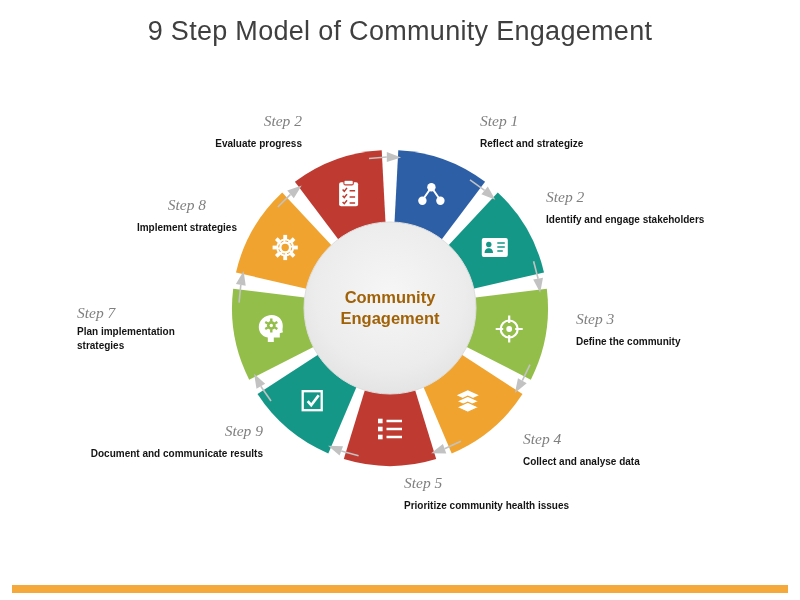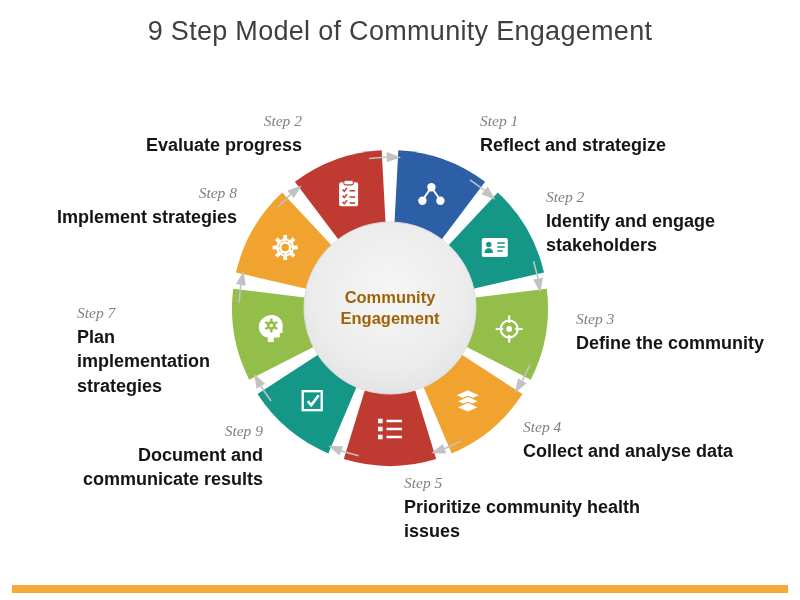--- a/index.html
+++ b/index.html
@@ -5,21 +5,21 @@
   html,body{margin:0;padding:0;background:#fff;}
   .slide{position:relative;width:800px;height:600px;background:#ffffff;overflow:hidden;
          font-family:"Liberation Sans",sans-serif;}
   .slide-title{position:absolute;top:16px;left:0;width:100%;text-align:center;
                font-size:27px;color:#3f3f3f;letter-spacing:.3px;}
   #diagram-svg{position:absolute;left:0;top:0;}
   #labels{position:absolute;left:0;top:0;width:800px;height:600px;pointer-events:none;}
   .step-label{position:absolute;}
   .step-name{font-family:"Liberation Serif",serif;font-style:italic;font-size:15.5px;
              color:#7f7f7f;margin-bottom:3px;}
-  .step-desc{font-size:18px;font-weight:bold;color:#141414;line-height:1.35;display:inline-block;}
+  .step-desc{font-size:10px;font-weight:bold;color:#141414;line-height:1.35;display:inline-block;}
   .center-label{position:absolute;left:315px;top:287px;width:150px;text-align:center;
                 font-weight:bold;font-size:16.5px;color:#a16207;line-height:1.3;}
   .footer-bar{position:absolute;left:12px;right:12px;bottom:7px;height:8px;}
 </style>
 </head>
 <body>
 
 <div class="slide">
   <div class="slide-title">9 Step Model of Community Engagement</div>
 
@@ -126,22 +126,22 @@
         <path d="M1,-3.6h5.5M1,2.6h5.5M1,8.8h5.5" stroke="#bf3a31" stroke-width="1.5" fill="none"></path>
       </g>
     </svg>
 
   <div class="center-label">Community Engagement</div>
 
   <div id="labels">
       <div class="step-label" style="top: 112px; left: 480px; text-align: left;"><div class="step-name">Step 1</div><div class="step-desc" style="max-width:230px">Reflect and strategize</div></div>
       <div class="step-label" style="top: 188px; left: 546px; text-align: left;"><div class="step-name">Step 2</div><div class="step-desc" style="max-width:240px">Identify and engage stakeholders</div></div>
       <div class="step-label" style="top: 310px; left: 576px; text-align: left;"><div class="step-name">Step 3</div><div class="step-desc" style="max-width:210px">Define the community</div></div>
-      <div class="step-label" style="top: 418px; left: 523px; text-align: left;"><div class="step-name">Step 4</div><div class="step-desc" style="max-width:220px">Collect and analyse data</div></div>
+      <div class="step-label" style="top: 430px; left: 523px; text-align: left;"><div class="step-name">Step 4</div><div class="step-desc" style="max-width:220px">Collect and analyse data</div></div>
       <div class="step-label" style="top: 474px; left: 404px; text-align: left;"><div class="step-name">Step 5</div><div class="step-desc" style="max-width:260px">Prioritize community health issues</div></div>
       <div class="step-label" style="top: 422px; right: 537px; text-align: right;"><div class="step-name">Step 9</div><div class="step-desc" style="max-width:192px">Document and communicate results</div></div>
       <div class="step-label" style="top: 304px; right: 578px; text-align: left;"><div class="step-name">Step 7</div><div class="step-desc" style="max-width:145px">Plan implementation strategies</div></div>
-      <div class="step-label" style="top: 184px; right: 563px; text-align: right;"><div class="step-name">Step 8</div><div class="step-desc" style="max-width:210px">Implement strategies</div></div>
+      <div class="step-label" style="top: 196px; right: 563px; text-align: center;"><div class="step-name">Step 8</div><div class="step-desc" style="max-width:210px">Implement strategies</div></div>
       <div class="step-label" style="top: 112px; right: 498px; text-align: right;"><div class="step-name">Step 2</div><div class="step-desc" style="max-width:220px">Evaluate progress</div></div>
     </div>
 
   <div class="footer-bar" style="background: rgb(245, 169, 58);"></div>
 </div>
 
 </body></html>

